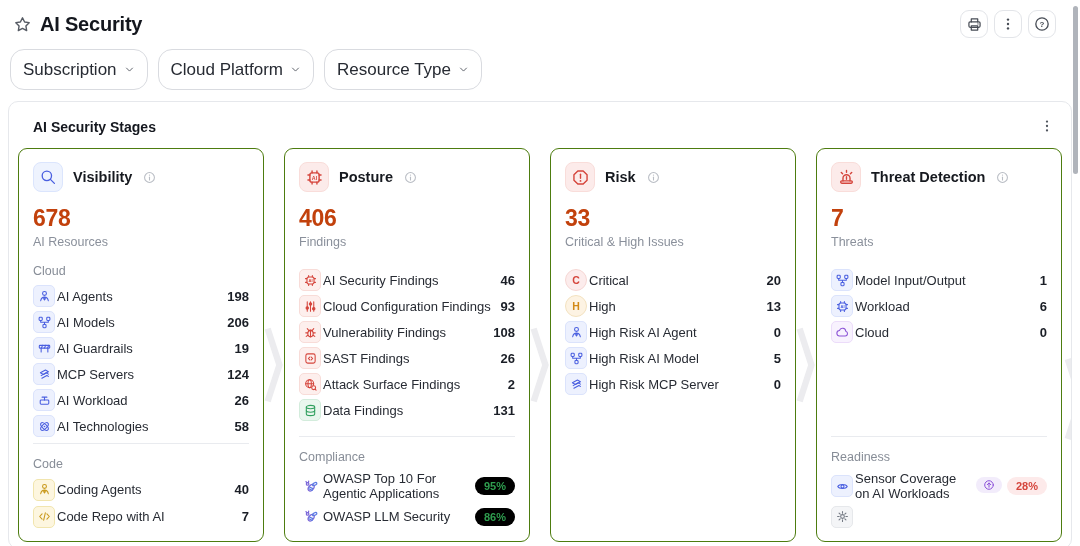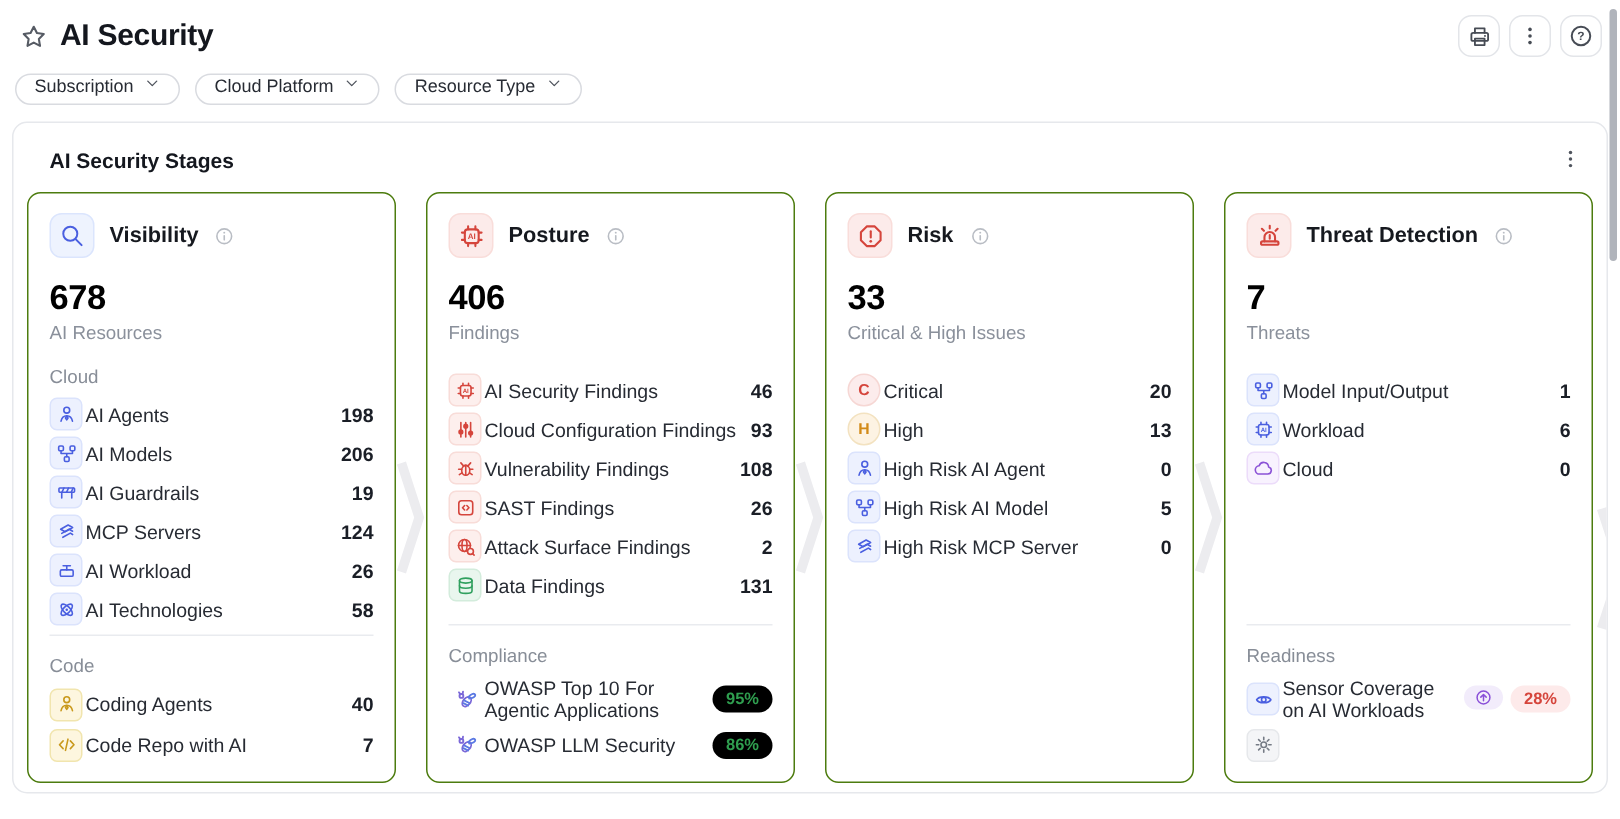--- a/index.html
+++ b/index.html
@@ -2,32 +2,32 @@
 <html><head>
 <meta charset="utf-8">
 <style>
   html,body{margin:0;padding:0}
   body{width:1080px;height:546px;overflow:hidden;background:#fff;
        font-family:"Liberation Sans",sans-serif;color:#1e222b;position:relative}
   svg.ic{fill:none;stroke:currentColor;stroke-width:1.15;stroke-linecap:round;stroke-linejoin:round}
   button{font-family:inherit;cursor:pointer}
 
   
-  .topbar{display:flex;justify-content:space-between;align-items:center;padding:10px 12px 0 14px}
+  .topbar{display:flex;justify-content:space-between;align-items:center;padding:10px 24px 0 14px}
   .title-wrap{display:flex;align-items:center;gap:9px}
   .star-btn{background:none;border:none;padding:0;color:#565b64;display:flex}
   h1{font-size:20px;margin:0;font-weight:700;letter-spacing:-.2px;color:#14171e}
   .topbar-actions{display:flex;gap:6px}
   .icon-btn{width:28px;height:28px;border:1px solid #e3e5e9;border-radius:9px;background:#fff;
             display:flex;align-items:center;justify-content:center;color:#474c55;padding:0}
 
   
   .filters{display:flex;gap:10px;padding:11px 0 0 10px}
-  .pill{display:flex;gap:7px;height:21px;padding:0 12px;border:1px solid #d9dbe0;
-        border-radius:14px;background:#fff;font-size:12px;color:#272b33}
+  .pill{display:flex;align-items:center;gap:7px;height:41px;padding:0 12px;border:1px solid #d9dbe0;
+        border-radius:14px;background:#fff;font-size:17px;color:#272b33}
   .pill .chev{color:#50555e}
 
   
   .panel{position:relative;margin:11px 8px 0;height:448px;border:1px solid #e6e8ec;border-radius:10px;
          background:#fff;padding:12px 9px 0;box-sizing:border-box;overflow:hidden}
   .panel-head{display:flex;justify-content:space-between;align-items:flex-end;padding:3px 6px 0 15px}
   .panel-title{font-size:14px;font-weight:700;margin:0;color:#14171e}
   .panel-kebab{border:none;background:none;color:#50555e;padding:2px;display:flex}
 
   .cards{display:flex;margin-top:13px;height:394px}
@@ -37,21 +37,21 @@
   .gap svg,.edge-chevron svg{display:block}
   .gap svg{transform:translateY(20px)}
   .edge-chevron{position:absolute;right:-15px;top:245px;color:#ececef}
 
   .card-head{display:flex;align-items:center;gap:10px}
   .head-chip{width:28px;height:28px;border-radius:8px;display:flex;align-items:center;justify-content:center;flex:none}
   .head-chip.blue{background:#eef3fe;border:1px solid #dbe5fd;color:#4a5fe0}
   .head-chip.red{background:#fcebea;border:1px solid #f9ddda;color:#d5453c}
   .card-title{font-size:14.5px;font-weight:700;color:#16191f}
   .info{color:#b9bdc4;margin-left:1px;display:flex}
-  .metric{font-size:23px;font-weight:700;margin-top:13px;color:#000000;letter-spacing:-.3px}
+  .metric{font-size:23px;font-weight:700;margin-top:13px;color:#c2410c;letter-spacing:-.3px}
   .metric-label{font-size:12.5px;color:#8a909b;margin-top:3px}
   .group-label{font-size:12.5px;color:#878d97;margin:15px 0 5px}
   .rows.first{margin-top:18px}
   .row{display:flex;align-items:center;gap:2px;min-height:26px;padding:0}
   .row.tall{min-height:34px;padding:2px 0}
   .chip{width:20px;height:20px;border-radius:5px;border:1px solid transparent;display:flex;
         align-items:center;justify-content:center;flex:none}
   .chip.blue{background:#edf1fe;border-color:#dbe3fc;color:#4a5fe0}
   .chip.yellow{background:#fdf6df;border-color:#f1e5ae;color:#c9991c}
   .chip.red{background:#fdefed;border-color:#f8dcd8;color:#d5453c}

